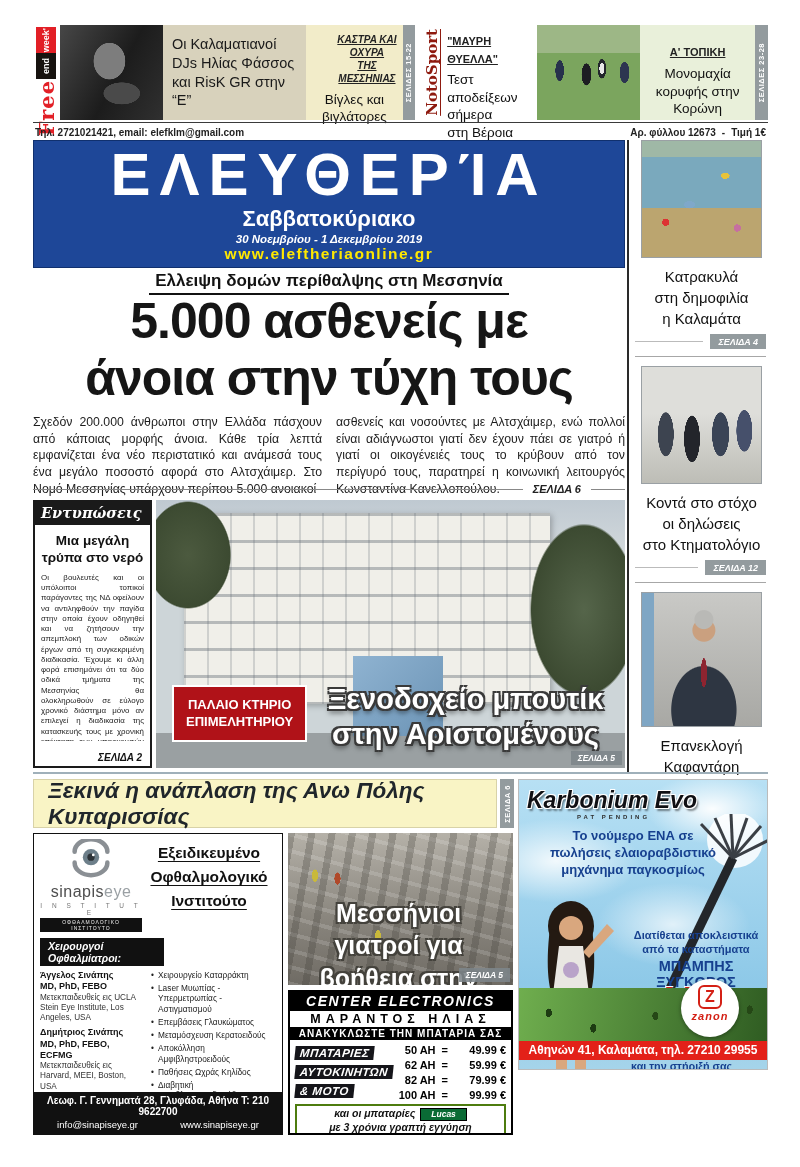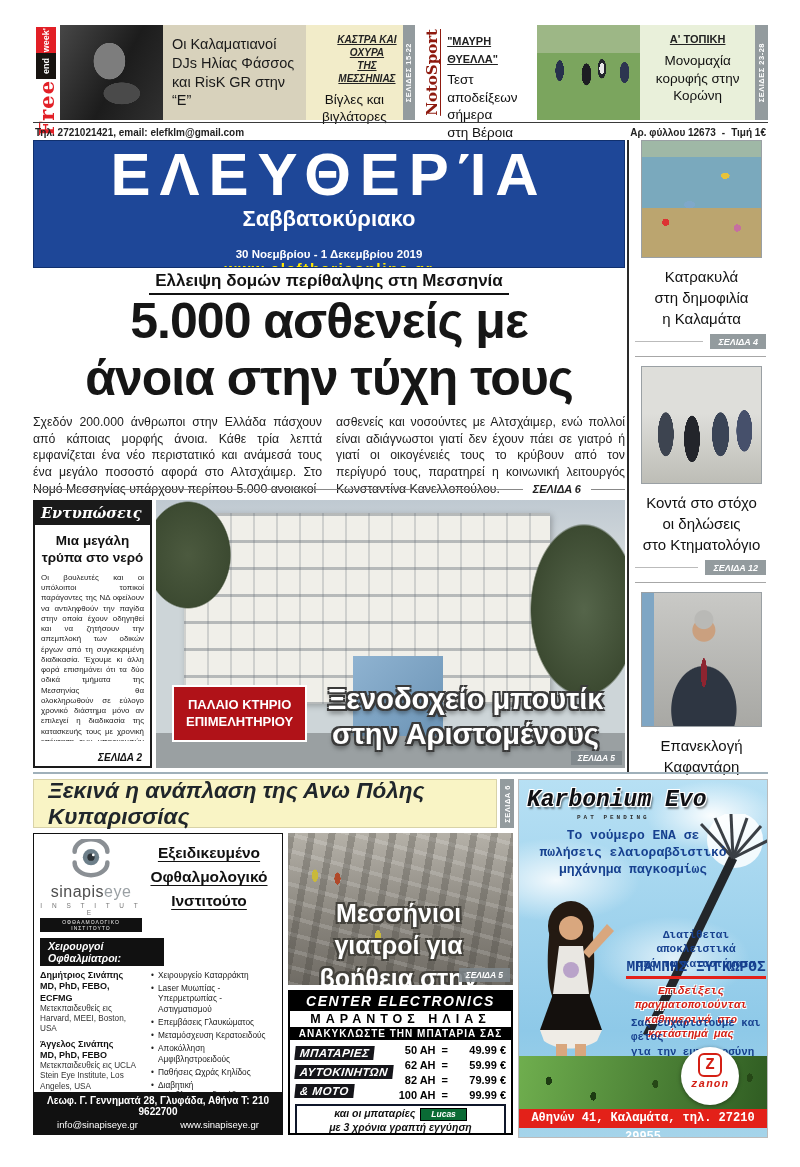--- a/index.html
+++ b/index.html
@@ -34,32 +34,32 @@
   .noto .vtext { font-family:"DejaVu Serif",serif; font-weight:bold; font-size:15px; color:#8e1a0f; text-decoration:underline; }
   .mavri { width:98px; background:#fff; padding:6px 2px 0 5px; }
   .mv-kicker { font-size:11px; font-weight:bold; text-decoration:underline; color:#222; }
   .mv-title { font-size:13.5px; line-height:1.3; margin-top:4px; color:#111; }
   .foot-photo { width:103px; background:
       radial-gradient(7px 17px at 22% 48%, #27314c 0 60%, transparent 62%),
       radial-gradient(8px 18px at 48% 52%, #1d1d22 0 60%, transparent 62%),
       radial-gradient(7px 16px at 63% 46%, #e8e8e8 0 35%, #22252c 36% 60%, transparent 62%),
       radial-gradient(8px 17px at 85% 50%, #2c3550 0 60%, transparent 62%),
       linear-gradient(#9db786 0 30%, #7ba55e 30% 100%); }
-  .topiki { width:120px; background:#e9f0da; text-align:center; padding-top:4px; }
+  .topiki { width:120px; background:#e9f0da; text-align:center; padding-top:17px; }
   .tp-title { font-size:13.5px; line-height:1.3; margin-top:5px; color:#111; }
 
   
   .infoline { position:absolute; left:33px; top:122px; width:735px; height:16px; border-top:1.5px solid #3a3a3a; display:flex; justify-content:space-between; align-items:flex-end; font-size:10px; font-weight:bold; color:#222; padding:2px 2px 0 2px; }
   .infoline .right { display:flex; gap:6px; }
 
   
   .masthead { position:absolute; left:33px; top:140px; width:592px; height:128px; background:#1e4798; border:1px solid #10306e; text-align:center; color:#fff; overflow:hidden; }
   .mh-logo { font-size:60px; line-height:1.04; font-weight:bold; letter-spacing:9px; text-transform:uppercase; margin-top:3px; }
   .mh-edition { font-size:22px; font-weight:bold; margin-top:0px; }
-  .mh-date { font-size:11.5px; font-weight:bold; margin-top:16px; }
+  .mh-date { font-size:11.5px; font-weight:bold; margin-top:1px;font-style:italic; }
   .mh-site { font-size:15.5px; font-weight:bold; color:#ffe800; letter-spacing:1.5px; }
 
   .vrule { position:absolute; left:627px; top:140px; width:2px; height:632px; background:#2a2a2a; }
 
   
   .sidebar { position:absolute; left:635px; top:140px; width:133px; }
   .sb-photo { height:118px; margin:0 6px; border:1px solid #9aa0a4; }
   .ph-beach { background:
       radial-gradient(6px 6px at 20% 70%, #d33 0 60%, transparent 62%),
       radial-gradient(7px 5px at 70% 30%, #e8c33a 0 60%, transparent 62%),
@@ -168,29 +168,29 @@
   .ce-brand { background:#000; color:#fff; font-size:14px; font-weight:bold; font-style:italic; letter-spacing:1.5px; text-align:center; padding:1px 0 2px; }
   .ce-owner { text-align:center; font-weight:bold; font-size:12.5px; letter-spacing:5px; padding:1px 0; color:#000; }
   .ce-recycle { background:#000; color:#fff; text-align:center; font-size:10px; font-weight:bold; letter-spacing:1px; padding:1px 0; }
   .ce-mid { display:flex; padding:3px 5px 1px; }
   .ce-product { width:102px; }
   .ce-product span { display:inline-block; background:#15151a; color:#fff; font-weight:bold; font-style:italic; font-size:11.5px; letter-spacing:.5px; padding:1px 5px; margin-bottom:2px; transform:skewX(-6deg); }
   .ce-prices { flex:1; }
   .ce-prow { display:flex; justify-content:flex-end; gap:6px; font-weight:bold; font-size:11px; line-height:1.35; color:#000; }
   .ce-prow .cap { min-width:42px; text-align:right; }
   .ce-prow .price { min-width:52px; text-align:right; }
-  .ce-warranty { border:2px solid #0f172a; margin:1px 5px 2px; text-align:center; font-weight:bold; font-style:italic; font-size:10.5px; padding:1px 2px 2px; color:#111; }
+  .ce-warranty { border:2px solid #4d7c0f; margin:1px 5px 2px; text-align:center; font-weight:bold; font-style:italic; font-size:10.5px; padding:1px 2px 2px; color:#111; }
   .lucas { display:inline-block; background:#0a6b35; color:#fff; font-size:8.5px; font-style:italic; font-weight:bold; padding:0 10px 1px; margin-left:5px; border:1px solid #000; }
 
   
-  .karbonium { position:absolute; left:518px; top:779px; width:250px; height:359px; border:1px solid #bbb; overflow:hidden; background:
+  .karbonium { position:absolute; left:518px; top:779px; width:250px; height:291px; border:1px solid #bbb; overflow:hidden; background:
       radial-gradient(95px 50px at 78% 10%, rgba(255,255,255,.95), transparent 70%),
       radial-gradient(120px 60px at 15% 28%, rgba(255,255,255,.85), transparent 70%),
       radial-gradient(110px 60px at 62% 50%, rgba(255,255,255,.7), transparent 70%),
-      linear-gradient(#b7e0f4, #8ec9e8 70%, #a5d4ea); font-family: Liberation Mono, monospace; }
+      linear-gradient(#b7e0f4, #8ec9e8 70%, #a5d4ea); }
   .kb-logo { position:absolute; left:8px; top:7px; font-size:23px; font-weight:bold; font-style:italic; color:#101014; letter-spacing:0;
       text-shadow:-1px -1px 0 #fff, 1px -1px 0 #fff, -1px 1px 0 #fff, 1px 1px 0 #fff, 2px 3px 2px rgba(0,0,0,.45); }
   .kb-pat { position:absolute; left:58px; top:34px; font-size:6px; letter-spacing:3px; color:#2e2e2e; font-weight:bold; }
   .kb-claim { position:absolute; left:14px; top:48px; width:200px; font-size:13px; font-weight:bold; color:#16408f; text-align:center; line-height:1.3; }
   .kb-rake { position:absolute; right:-4px; top:34px; width:140px; height:230px; pointer-events:none; }
   .kb-woman { position:absolute; left:6px; top:118px; width:112px; height:232px; pointer-events:none; }
   .kb-avail { position:absolute; left:108px; top:148px; width:138px; font-size:11px; font-weight:bold; color:#16408f; text-align:center; line-height:1.3; }
   .kb-store { position:absolute; left:104px; top:178px; width:146px; text-align:center; }
   .kb-store span { display:inline-block; font-size:14.5px; font-weight:bold; color:#16408f; border-bottom:3px solid #e32119; padding-bottom:1px; }
   .kb-demo { position:absolute; left:96px; top:204px; width:152px; font-size:11px; font-weight:bold; font-style:italic; color:#d42015; text-align:center; line-height:1.3;
@@ -368,28 +368,28 @@
         <div class="sn-tag">ΟΦΘΑΛΜΟΛΟΓΙΚΟ ΙΝΣΤΙΤΟΥΤΟ</div>
       </div>
       <div class="sn-title pre">Εξειδικευμένο
 Οφθαλμολογικό
 Ινστιτούτο</div>
     </div>
     <div class="sn-subbar">Χειρουργοί Οφθαλμίατροι:</div>
     <div class="sn-cols">
       <div class="sn-docs">
         <div class="sn-doc">
+          <div class="dn">Άγγελος Σινάπης</div>
+          <div class="dc">MD, PhD, FEBO</div>
+          <div class="de">Μετεκπαιδευθείς εις UCLA Stein Eye Institute, Los Angeles, USA</div>
+        </div>
+        <div class="sn-doc">
           <div class="dn">Δημήτριος Σινάπης</div>
           <div class="dc">MD, PhD, FEBO, ECFMG</div>
           <div class="de">Μετεκπαιδευθείς εις Harvard, MEEI, Boston, USA</div>
-        </div>
-        <div class="sn-doc">
-          <div class="dn">Άγγελος Σινάπης</div>
-          <div class="dc">MD, PhD, FEBO</div>
-          <div class="de">Μετεκπαιδευθείς εις UCLA Stein Eye Institute, Los Angeles, USA</div>
         </div>
 
       </div>
       <ul class="sn-procs">
         <li>Χειρουργείο Καταρράκτη</li>
         <li>Laser Μυωπίας - Υπερμετρωπίας - Αστιγματισμού</li>
         <li>Επεμβάσεις Γλαυκώματος</li>
         <li>Μεταμόσχευση Κερατοειδούς</li>
         <li>Αποκόλληση Αμφιβληστροειδούς</li>
         <li>Παθήσεις Ωχράς Κηλίδος</li>

